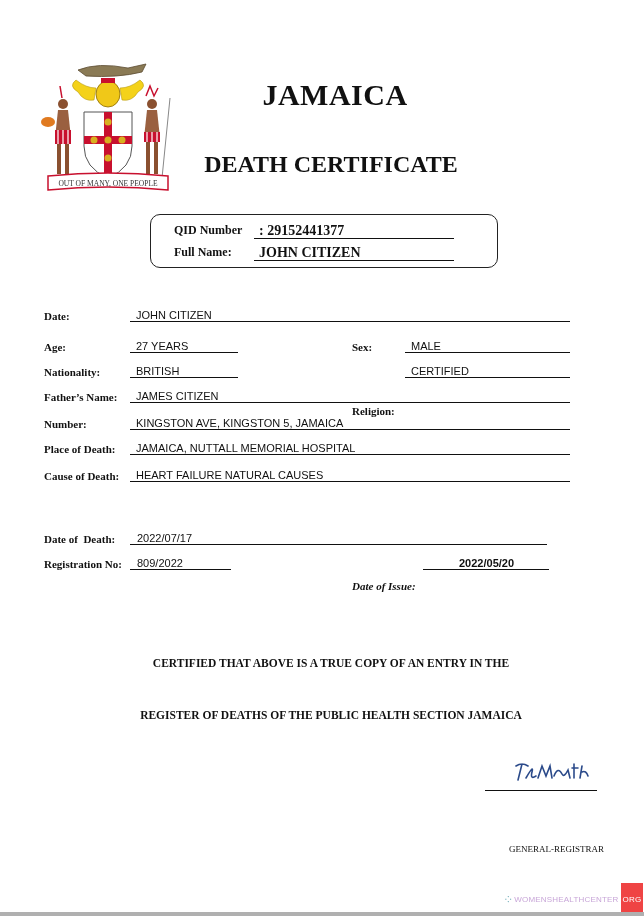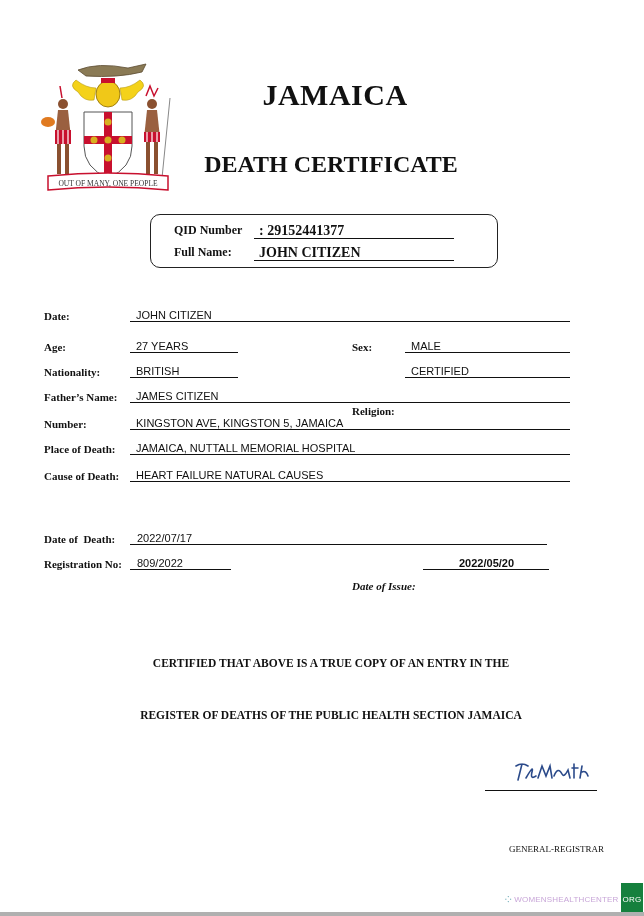--- a/index.html
+++ b/index.html
@@ -11,21 +11,21 @@
   .qid-box { left: 150px; top: 214px; width: 346px; height: 52px; border: 1.3px solid #222; border-radius: 10px; }
   .qid-label { font-weight: bold; font-size: 12px; }
   .qid-val { font-weight: bold; font-size: 14px; }
   .qid-line { height: 1.3px; background: #111; }
   .lbl { font-weight: bold; font-size: 11px; }
   .val { font-family: "Liberation Sans", sans-serif; font-size: 11px; }
   .line { height: 1.3px; background: #111; }
   .cert-stmt { left: 0; width: 662px; text-align: center; font-weight: bold; font-size: 11.5px; }
   .gr-label { font-size: 9px; }
   .wm { left: 505px; top: 893px; font-family: "Liberation Sans", sans-serif; font-size: 8px; color: #c8a6d8; letter-spacing: 0.2px; }
-  .wm-org { background: #15803d; color: #fff; padding: 12px 2px; margin-left: 2px; }
+  .wm-org { background: #ef4444; color: #fff; padding: 12px 2px; margin-left: 2px; }
   .bottom-bar { left: 0; top: 912px; width: 644px; height: 4px; background: #b0b0b0; }
 </style>
 </head>
 <body>
 
 <div class="abs crest">
   <svg width="140" height="142" viewBox="0 0 140 142">
 
     <path d="M40 12 Q60 4 90 10 L108 6 L104 14 Q80 20 48 18 Z" fill="#8a7a55" stroke="#5a4a30" stroke-width="0.8"></path>
 

